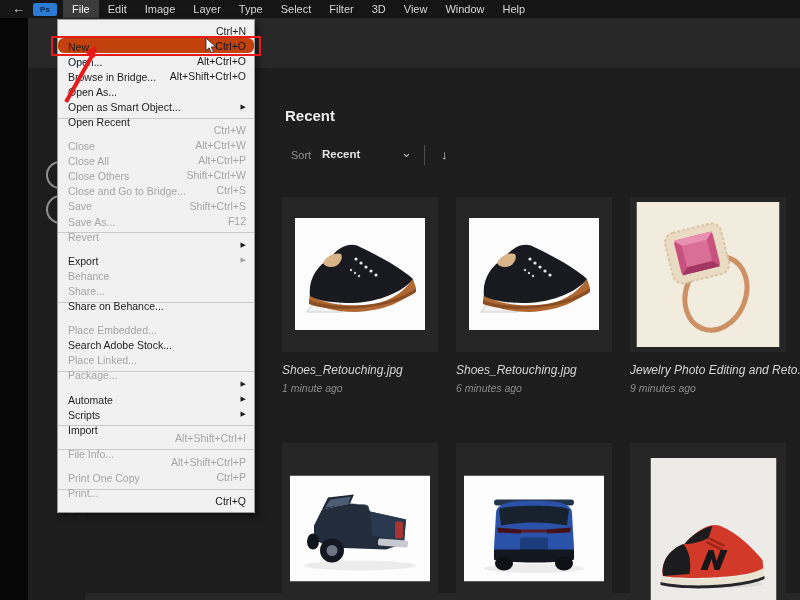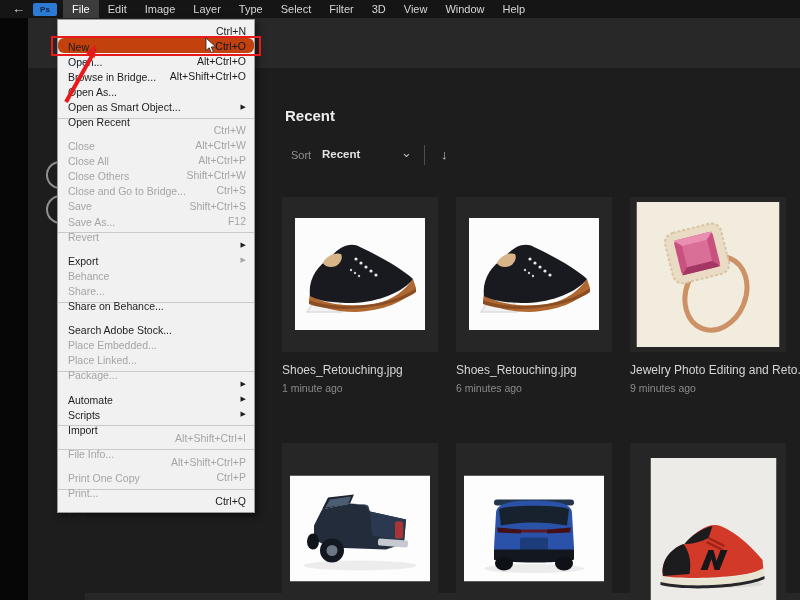--- a/index.html
+++ b/index.html
@@ -29,21 +29,21 @@
   
   .page-title{position:absolute;left:285px;top:107px;font-size:15px;font-weight:bold;
               color:#ececec;z-index:3;}
   .sort-label{position:absolute;left:291px;top:149px;font-size:11px;color:#8f8f8f;z-index:3;}
   .sort-dropdown{position:absolute;left:320px;top:144px;width:92px;height:22px;z-index:3;}
   .sort-value{position:absolute;left:2px;top:4px;font-size:11.5px;font-weight:bold;color:#e2e2e2;}
   .sort-chevron{position:absolute;right:0;top:1px;font-size:13px;color:#bcbcbc;}
   .sort-divider{position:absolute;left:424px;top:145px;width:1px;height:20px;background:#4d4d4d;z-index:3;}
   .order-arrow{position:absolute;left:441px;top:147px;font-size:13px;color:#c8c8c8;z-index:3;}
 
-  .card{position:absolute;width:156px;z-index:3;}
+  .card{position:absolute;width:156px;z-index:3;font-style:italic;}
   .thumb{position:relative;width:156px;background:#262626;}
   .r1 .thumb{height:155px;}
   .r2 .thumb{height:157px;}
   .img{position:absolute;overflow:hidden;}
   .img svg{width:100%;height:100%;display:block;}
   .land  {left:13px;top:21px;width:130px;height:112px;}
   .port  {left:6px; top:5px; width:144px;height:145px;}
   .land2 {left:8px; top:31px;width:140px;height:109px;}
   .port2 {left:20px;top:15px;width:127px;height:142px;}
   .fname{margin-top:11px;font-size:12px;color:#d5d5d5;white-space:nowrap;}
@@ -306,25 +306,25 @@
         <span class="fm-lbl">Behance</span>
         <span class="fm-arr">▶</span>
       </div>
       <div class="fm-row disabled">
         <span class="fm-lbl">Share...</span>
       </div>
       <div class="fm-row">
         <span class="fm-lbl">Share on Behance...</span>
       </div>
       <div class="fm-sep"></div>
+      <div class="fm-row disabled">
+        <span class="fm-lbl">Place Embedded...</span>
+      </div>
       <div class="fm-row">
         <span class="fm-lbl">Search Adobe Stock...</span>
-      </div>
-      <div class="fm-row disabled">
-        <span class="fm-lbl">Place Embedded...</span>
       </div>
       <div class="fm-row disabled">
         <span class="fm-lbl">Place Linked...</span>
       </div>
       <div class="fm-row disabled">
         <span class="fm-lbl">Package...</span>
       </div>
       <div class="fm-sep"></div>
       <div class="fm-row">
         <span class="fm-lbl">Automate</span>

